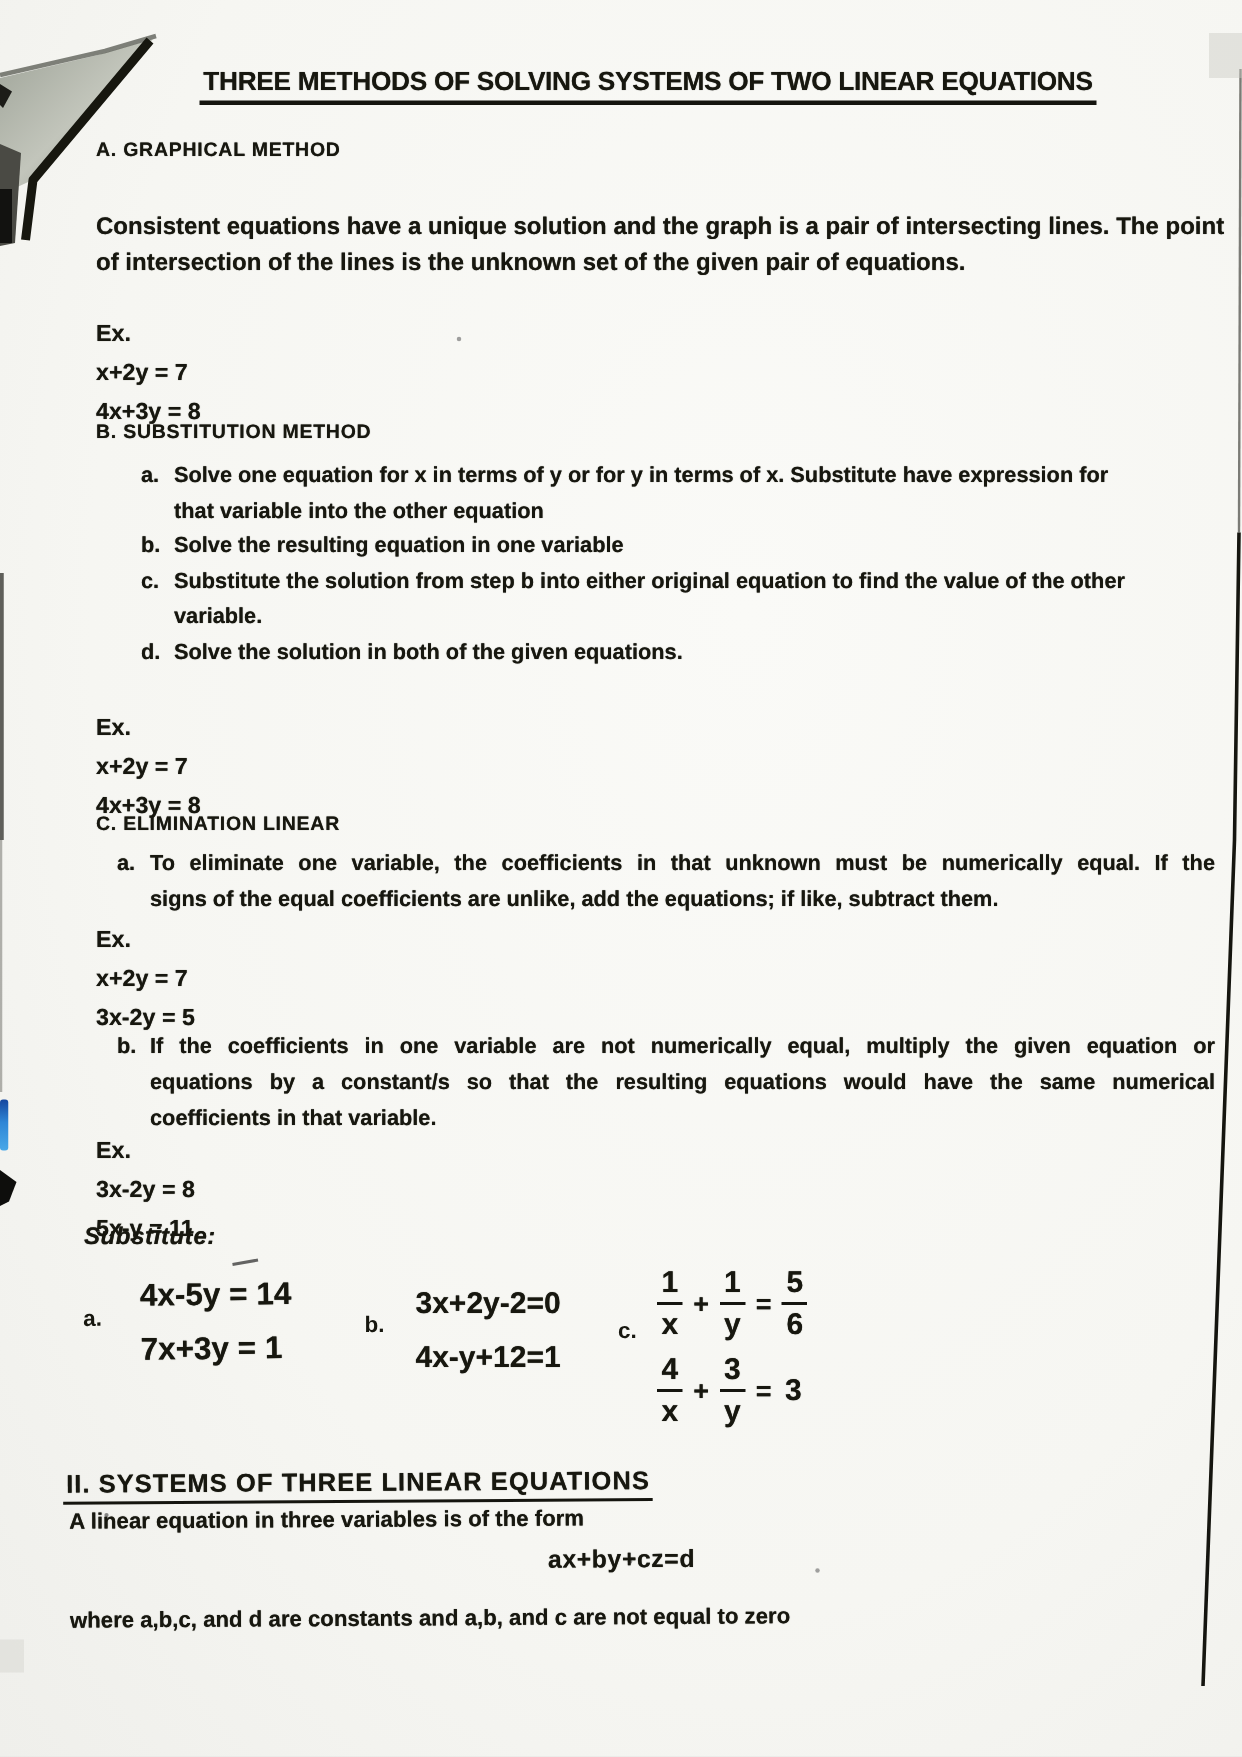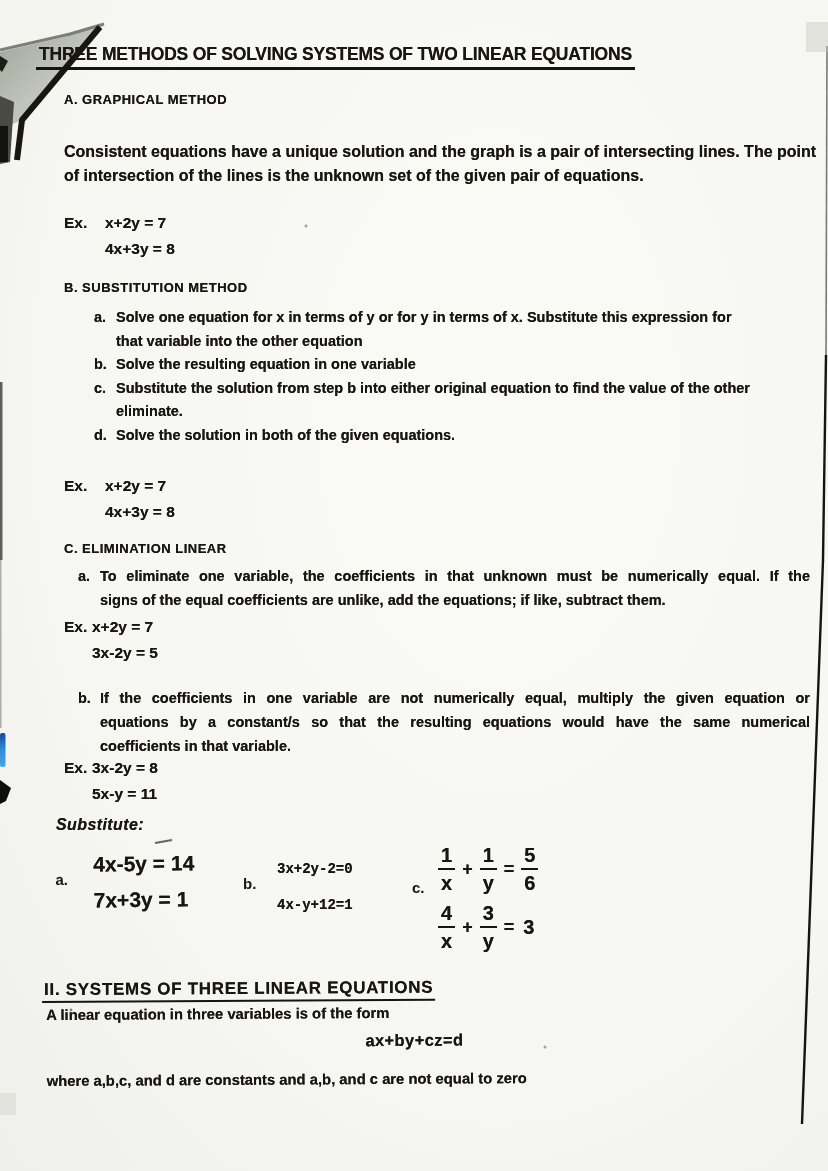--- a/index.html
+++ b/index.html
@@ -5,38 +5,38 @@
   html,body{margin:0;padding:0;background:#e9e9e6;}
   .canvas{
     position:relative;width:828px;height:1171px;overflow:hidden;
     background:radial-gradient(ellipse at 60% 35%, #fafaf7 0%, #f6f6f2 62%, #efefeb 100%);
     font-family:"Liberation Sans", sans-serif;
     color:#17170f;
   }
   .abs{position:absolute;}
   .ink{text-shadow:0 0 .5px rgba(23,23,15,.85);}
   
-  .title-wrap{top:44px;left:0;right:0;text-align:left;padding-left:36px;}
+  .title-wrap{top:44px;left:0;right:0;text-align:center;padding-left:36px;}
   .title{
     display:inline-block;font-weight:bold;font-size:17.5px;letter-spacing:-.2px;
     border-bottom:3px solid #15150f;padding:0 3px 2px;
   }
   
   .h-sec{font-weight:bold;font-size:13px;letter-spacing:.5px;}
   
   .body-lines div{font-weight:bold;font-size:16px;line-height:23.5px;white-space:nowrap;}
   .jline{white-space:normal !important;text-align:justify;text-align-last:justify;}
   
   .step{display:flex;font-weight:bold;font-size:14.5px;line-height:23.5px;}
   .step-label{flex:none;width:22px;}
   .step-lines{flex:1;}
   .step-lines div{white-space:nowrap;}
   .step-lines .jline{white-space:normal !important;}
   
-  .example{display:flex;font-weight:bold;font-size:15.5px;line-height:26px;}
+  .example{display:flex;font-weight:bold;font-size:15.5px;line-height:26px;flex-direction:column;}
   .ex-label{flex:none;width:41px;}
   .ex-c .ex-label{width:28px;}
   
   .ex-heading{font-weight:bold;font-style:italic;font-size:16px;letter-spacing:.4px;}
   .grp{position:absolute;top:0;}
   .grp-label{position:absolute;font-weight:bold;font-size:15px;}
   .grp-eqs{position:absolute;font-weight:bold;white-space:nowrap;}
   .frac-row{display:flex;align-items:center;font-weight:bold;}
   .frac{display:inline-flex;flex-direction:column;align-items:center;line-height:1;font-size:20px;}
   .fnum{padding:0 3px 3px;border-bottom:2.5px solid #15150f;}
@@ -116,35 +116,35 @@
       <div>4x+3y = 8</div>
     </div>
   </div>
 
   <div class="abs h-sec ink" style="top:280px;left:64px;">B. SUBSTITUTION METHOD</div>
 
   <div class="abs ink" style="top:306px;left:94px;width:722px;">
     <div class="step">
       <span class="step-label">a.</span>
       <div class="step-lines">
-        <div>Solve one equation for x in terms of y or for y in terms of x. Substitute this expression for</div>
+        <div>Solve one equation for x in terms of y or for y in terms of x. Substitute have expression for</div>
         <div>that variable into the other equation</div>
       </div>
     </div>
     <div class="step">
       <span class="step-label">b.</span>
       <div class="step-lines">
         <div>Solve the resulting equation in one variable</div>
       </div>
     </div>
     <div class="step">
       <span class="step-label">c.</span>
       <div class="step-lines">
         <div>Substitute the solution from step b into either original equation to find the value of the other</div>
-        <div>eliminate.</div>
+        <div>variable.</div>
       </div>
     </div>
     <div class="step">
       <span class="step-label">d.</span>
       <div class="step-lines">
         <div>Solve the solution in both of the given equations.</div>
       </div>
     </div>
   </div>
 
@@ -198,21 +198,21 @@
     <div class="grp" style="left:55px;transform:rotate(-0.7deg);">
       <span class="grp-label" style="left:0;top:26px;">a.</span>
       <div class="grp-eqs ink" style="left:38px;top:2px;font-size:21px;line-height:36px;">
         <div>4x-5y = 14</div>
         <div>7x+3y = 1</div>
       </div>
     </div>
 
     <div class="grp" style="left:243px;">
       <span class="grp-label" style="left:0;top:30px;">b.</span>
-      <div class="grp-eqs ink" style="left:34px;top:6px;font-size:14px;line-height:36px;font-family:Liberation Mono, monospace;">
+      <div class="grp-eqs ink" style="left:34px;top:6px;font-size:20px;line-height:36px;">
         <div>3x+2y-2=0</div>
         <div>4x-y+12=1</div>
       </div>
     </div>
 
     <div class="grp" style="left:412px;">
       <span class="grp-label" style="left:0;top:34px;">c.</span>
       <div class="abs frac-row ink" style="left:26px;top:0;">
         <span class="frac">
           <span class="fnum">1</span>

